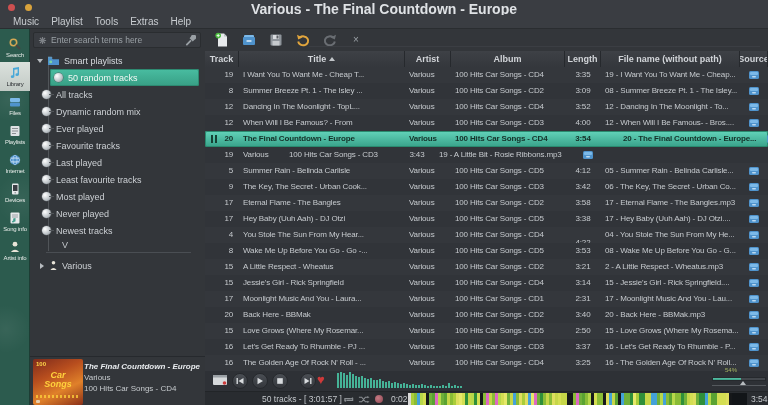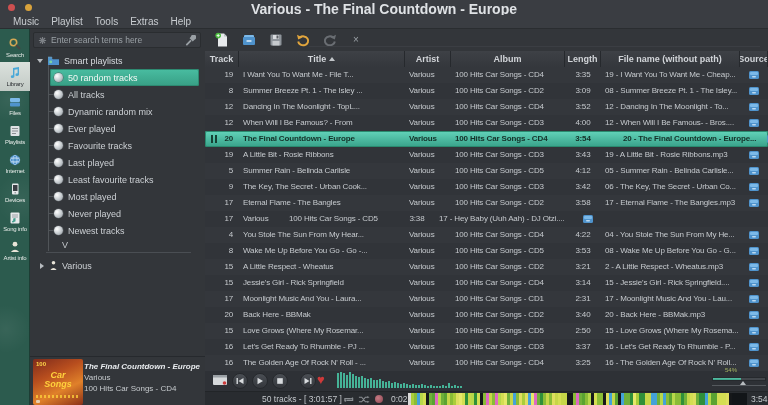--- a/index.html
+++ b/index.html
@@ -42,21 +42,21 @@
   .tree{position:absolute;left:0;top:23px;width:175px;}
   .tree-root{height:17px;display:flex;align-items:center;padding-left:7px;}
   .arrow-down{width:0;height:0;border-left:3.5px solid transparent;border-right:3.5px solid transparent;
               border-top:4.5px solid #b8bcc0;margin-right:4px;}
   .arrow-right{width:0;height:0;border-top:3.5px solid transparent;border-bottom:3.5px solid transparent;
                border-left:4.5px solid #b8bcc0;margin-right:5px;}
   .tree-root-label{font-size:9px;color:#d6dade;margin-left:4px;}
   .tree-items{position:relative;}
   .tree-items::before{content:'';position:absolute;left:18px;top:-4px;height:calc(100% + 16px);
                       border-left:1px solid #515559;}
-  .tree-item{height:17px;display:flex;align-items:center;padding-left:24px;position:relative;}
+  .tree-item{height:17px;display:flex;align-items:center;padding-left:12px;position:relative;}
   .tree-item::before{content:'';position:absolute;left:19px;top:8px;width:5px;border-top:1px solid #515559;}
   .tree-item.selected{background:linear-gradient(#49bda1,#389f85);border-radius:2px;
                       margin:0 6px 0 20px;padding-left:4px;box-shadow:inset 0 0 0 1px #2e8a71;}
   .tree-item.selected::before{display:none;}
   .disc{width:9px;height:9px;border-radius:50%;flex:none;margin-right:5px;
         background:radial-gradient(circle at 3px 3px,#ffffff,#c2c8cc 55%,#878d93);
         box-shadow:0 0 0 .5px #5a5f64;}
   .tree-label{font-size:9px;color:#ccd0d4;white-space:nowrap;}
   .tree-item.selected .tree-label{color:#f2f8f5;}
   .letter-divider{margin:1px 14px 0 16px;padding-left:16px;height:12px;font-size:9px;color:#c2c6ca;
@@ -398,21 +398,21 @@
         <div class="th" style="width: 139px;">
           <span>File name (without path)</span>
         </div>
         <div class="th" style="width: 28px;">
           <span>Source</span>
         </div>
       </div>
     <div class="tbody" id="tbody">
         <div class="tr">
           <div class="td td-track" style="width: 34px;">19</div>
-          <div class="td td-title" style="width: 166px;">I Want You To Want Me - File T...</div>
+          <div class="td td-title" style="width: 166px;">I Want You To Want Me - Cheap T...</div>
           <div class="td td-artist" style="width: 46px;">Various</div>
           <div class="td td-album" style="width: 114px;">100 Hits Car Songs - CD4</div>
           <div class="td td-length" style="width: 36px;">3:35</div>
           <div class="td td-file" style="width: 139px;">19 - I Want You To Want Me - Cheap...</div>
           <div class="td td-source" style="width: 28px;">
             <svg width="12" height="10" viewBox="0 0 12 10">
               <rect x="1" y="1" width="10" height="8" rx="1.5" fill="#4f93cc"></rect>
               <rect x="2" y="2" width="8" height="3" rx="1" fill="#7cb9e8"></rect>
               <rect x="4" y="6" width="4" height="1.6" rx=".8" fill="#bcd9f0"></rect>
             </svg>
@@ -476,21 +476,20 @@
           <div class="td td-source" style="width: 28px;">
             <svg width="12" height="10" viewBox="0 0 12 10">
               <rect x="1" y="1" width="10" height="8" rx="1.5" fill="#4f93cc"></rect>
               <rect x="2" y="2" width="8" height="3" rx="1" fill="#7cb9e8"></rect>
               <rect x="4" y="6" width="4" height="1.6" rx=".8" fill="#bcd9f0"></rect>
             </svg>
           </div>
         </div>
         <div class="tr">
           <div class="td td-track" style="width: 34px;">19</div>
-          <div class="td td-title" style="width: 166px;">A Little Bit - Rosie Ribbons</div>
           <div class="td td-artist" style="width: 46px;">Various</div>
           <div class="td td-album" style="width: 114px;">100 Hits Car Songs - CD3</div>
           <div class="td td-length" style="width: 36px;">3:43</div>
           <div class="td td-file" style="width: 139px;">19 - A Little Bit - Rosie Ribbons.mp3</div>
           <div class="td td-source" style="width: 28px;">
             <svg width="12" height="10" viewBox="0 0 12 10">
               <rect x="1" y="1" width="10" height="8" rx="1.5" fill="#4f93cc"></rect>
               <rect x="2" y="2" width="8" height="3" rx="1" fill="#7cb9e8"></rect>
               <rect x="4" y="6" width="4" height="1.6" rx=".8" fill="#bcd9f0"></rect>
             </svg>
@@ -536,38 +535,39 @@
           <div class="td td-source" style="width: 28px;">
             <svg width="12" height="10" viewBox="0 0 12 10">
               <rect x="1" y="1" width="10" height="8" rx="1.5" fill="#4f93cc"></rect>
               <rect x="2" y="2" width="8" height="3" rx="1" fill="#7cb9e8"></rect>
               <rect x="4" y="6" width="4" height="1.6" rx=".8" fill="#bcd9f0"></rect>
             </svg>
           </div>
         </div>
         <div class="tr">
           <div class="td td-track" style="width: 34px;">17</div>
+          <div class="td td-title" style="width: 166px;">Hey Baby (Uuh Aah) - DJ Otzi</div>
           <div class="td td-artist" style="width: 46px;">Various</div>
           <div class="td td-album" style="width: 114px;">100 Hits Car Songs - CD5</div>
           <div class="td td-length" style="width: 36px; text-align: center;">3:38</div>
           <div class="td td-file" style="width: 139px;">17 - Hey Baby (Uuh Aah) - DJ Otzi....</div>
           <div class="td td-source" style="width: 28px;">
             <svg width="12" height="10" viewBox="0 0 12 10">
               <rect x="1" y="1" width="10" height="8" rx="1.5" fill="#4f93cc"></rect>
               <rect x="2" y="2" width="8" height="3" rx="1" fill="#7cb9e8"></rect>
               <rect x="4" y="6" width="4" height="1.6" rx=".8" fill="#bcd9f0"></rect>
             </svg>
           </div>
         </div>
         <div class="tr">
           <div class="td td-track" style="width: 34px;">4</div>
           <div class="td td-title" style="width: 166px;">You Stole The Sun From My Hear...</div>
           <div class="td td-artist" style="width: 46px;">Various</div>
           <div class="td td-album" style="width: 114px;">100 Hits Car Songs - CD4</div>
-          <div class="td td-length" style="width: 36px;">4:22</div>
+          <div class="td td-length" style="width: 36px; margin-top: 8px;">4:22</div>
           <div class="td td-file" style="width: 139px;">04 - You Stole The Sun From My He...</div>
           <div class="td td-source" style="width: 28px;">
             <svg width="12" height="10" viewBox="0 0 12 10">
               <rect x="1" y="1" width="10" height="8" rx="1.5" fill="#4f93cc"></rect>
               <rect x="2" y="2" width="8" height="3" rx="1" fill="#7cb9e8"></rect>
               <rect x="4" y="6" width="4" height="1.6" rx=".8" fill="#bcd9f0"></rect>
             </svg>
           </div>
         </div>
         <div class="tr">

